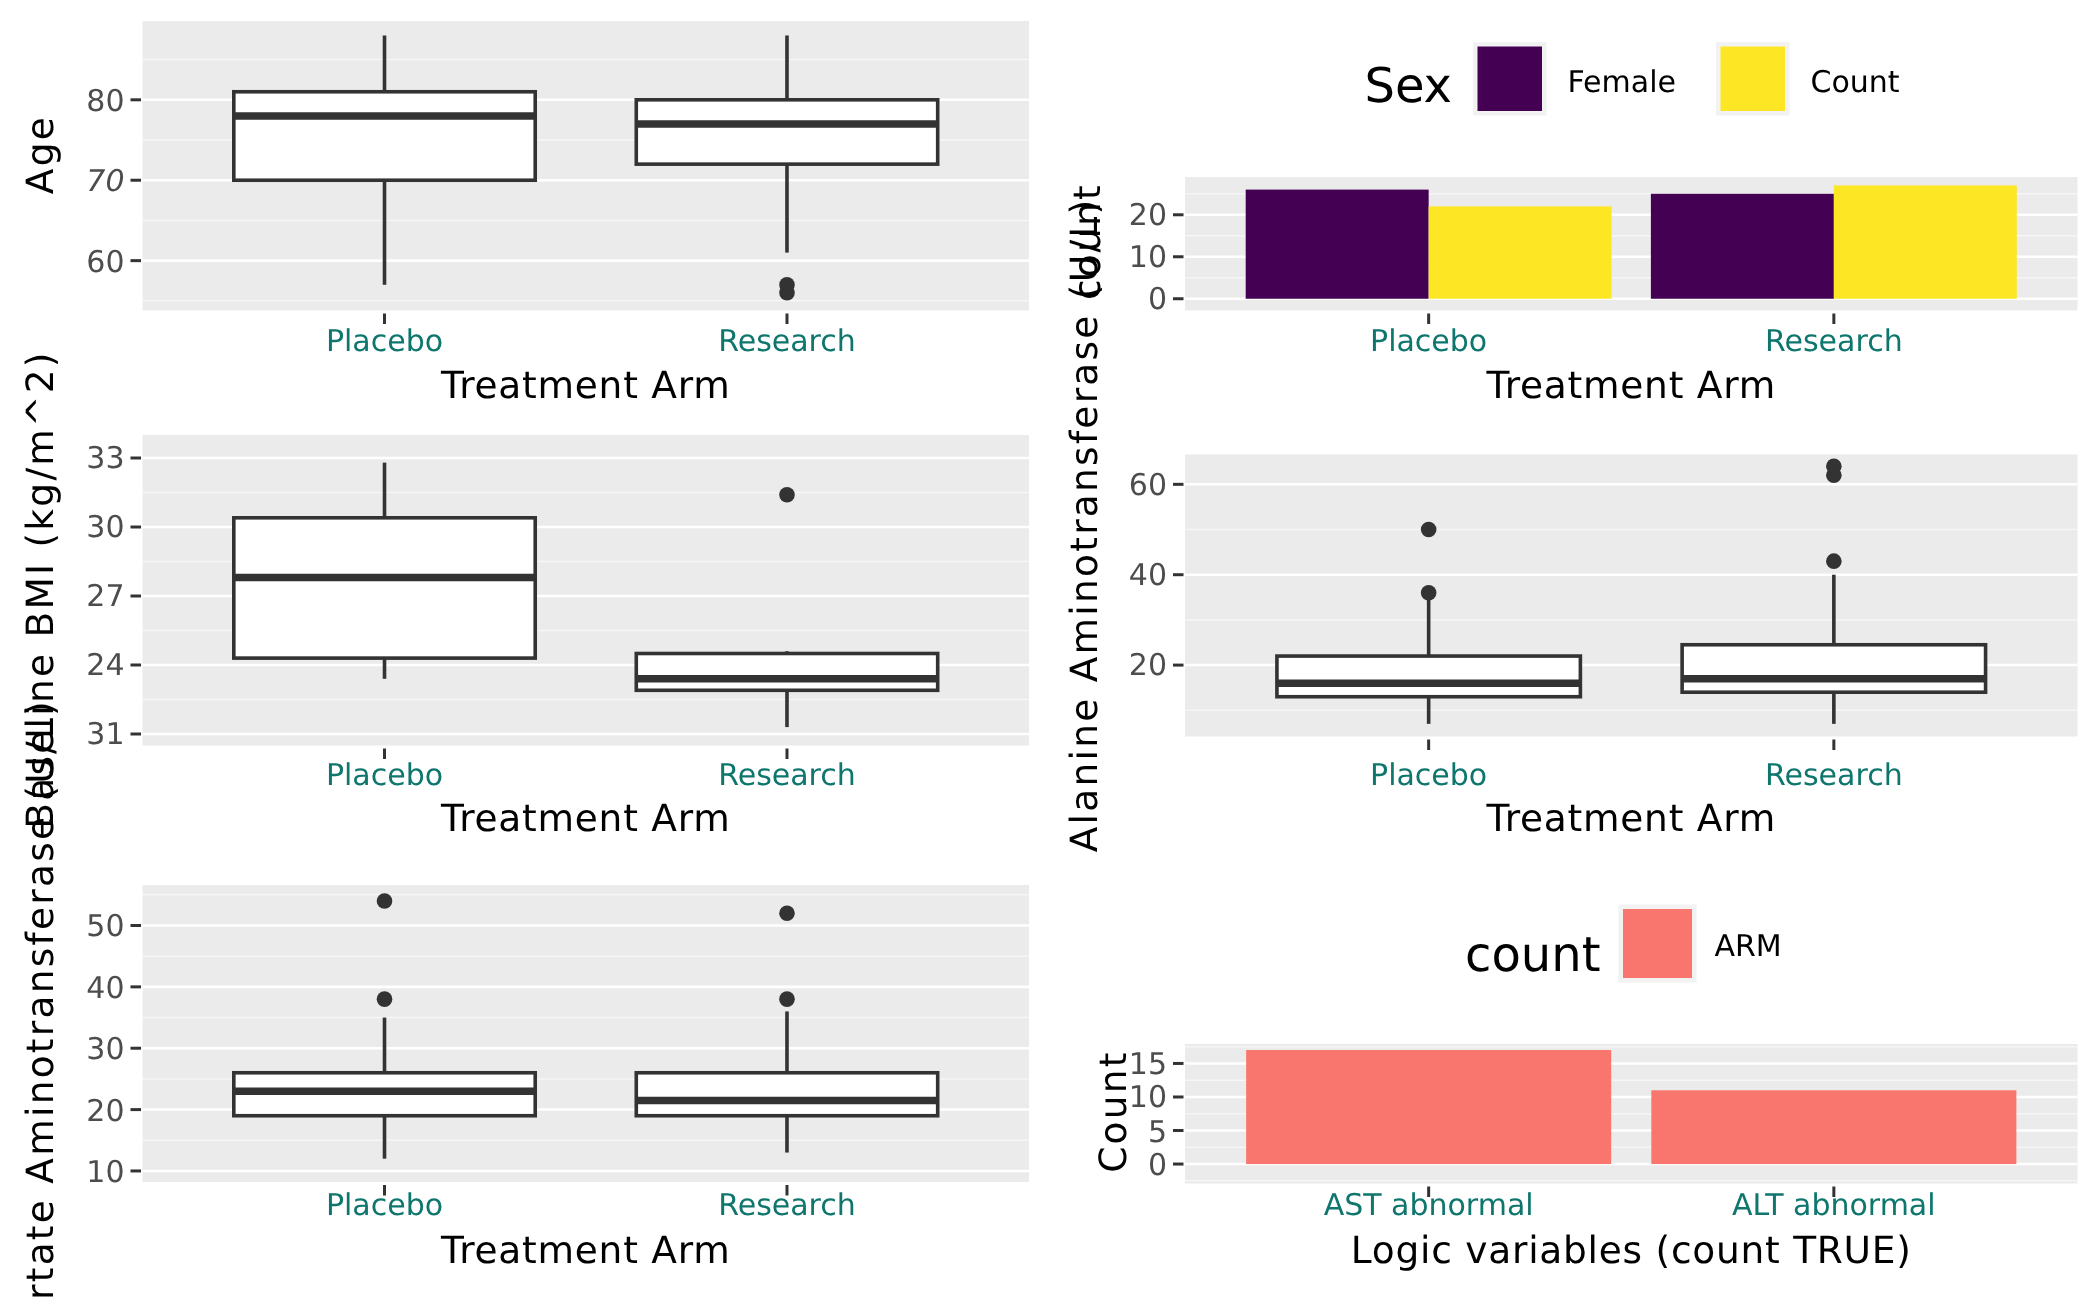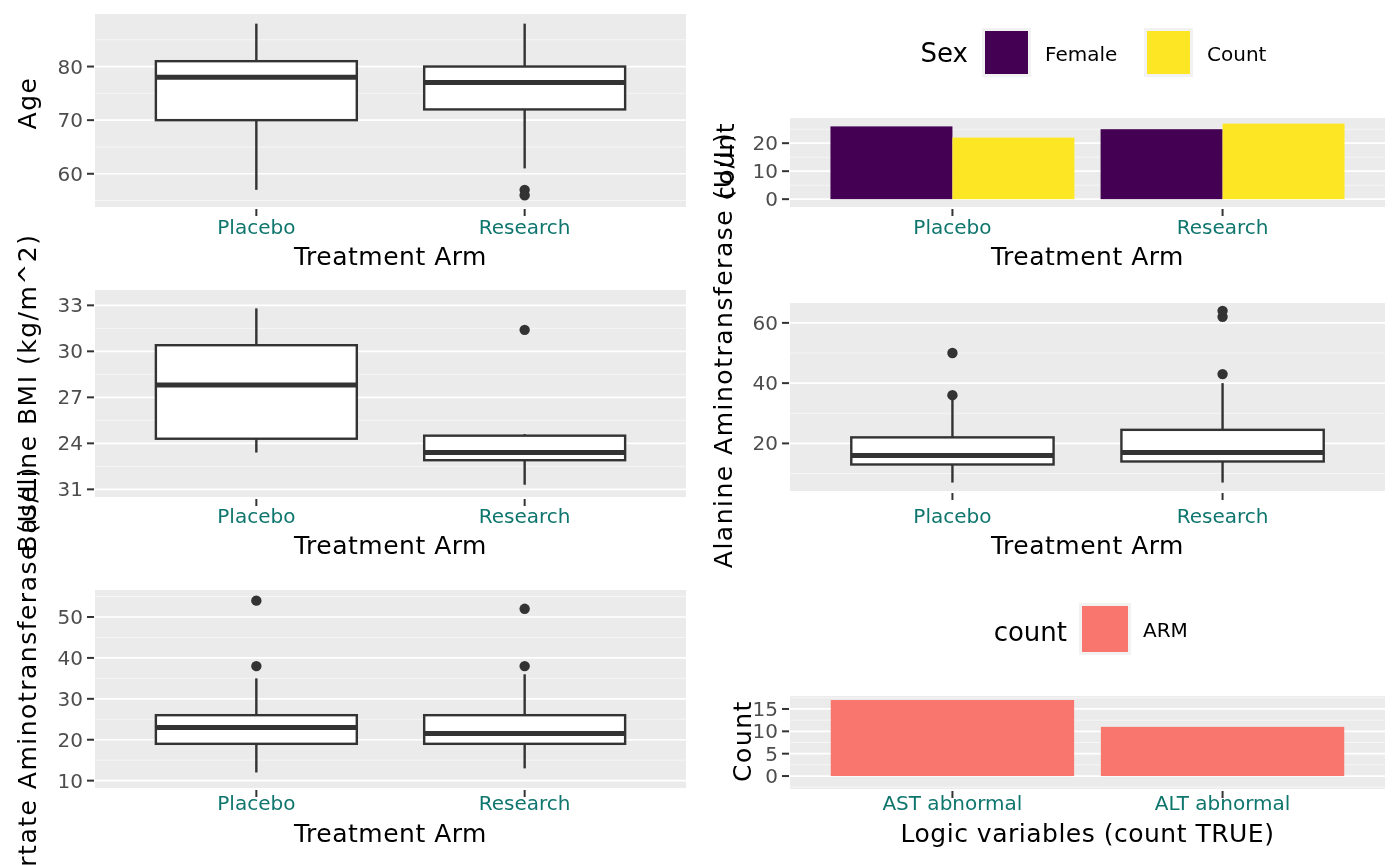--- a/index.html
+++ b/index.html
@@ -5,21 +5,21 @@
   html,body{margin:0;padding:0;}
   #fig{position:relative;width:1400px;height:865px;background:#ffffff;overflow:hidden;
        font-family:"DejaVu Sans","Liberation Sans",sans-serif;}
   #plots{position:absolute;left:0;top:0;}
   .ytitle{position:absolute;white-space:nowrap;font-size:25px;color:#000;
           transform:translate(-50%,-50%) rotate(-90deg);letter-spacing:1.5px;}
   .xtitle{position:absolute;font-size:25px;color:#000;text-align:center;letter-spacing:0.5px;}
   .ytick{position:absolute;font-size:20px;color:#4D4D4D;text-align:right;width:70px;line-height:24px;}
   .cat{position:absolute;font-size:20px;color:#0f766e;text-align:center;width:240px;
        transform:translateX(-50%);line-height:24px;}
-  .legend-title{position:absolute;font-size:26px;color:#000;text-align:right;}
+  .legend-title{position:absolute;font-size:32px;color:#000;text-align:right;}
   .legend-label{position:absolute;font-size:20px;color:#000;text-align:center;}
   .swatch{position:absolute;box-shadow:0 0 0 3px #F2F2F2;}
 </style>
 </head>
 <body>
 
 <div id="fig">
   <svg id="plots" width="1400" height="865">
       <rect x="95" y="14" width="591" height="193" fill="#EBEBEB"></rect>
       <line x1="95" x2="686" y1="200.56666666666666" y2="200.56666666666666" stroke="#FFFFFF" stroke-width="1" stroke-opacity="0.55"></line>
@@ -178,21 +178,21 @@
   <div class="legend-title" style="left:868px;top:38px;width:100px">Sex</div>
   <div class="swatch" style="left: 985px; top: 31px; width: 43px; height: 43px; background: rgb(68, 1, 84);"></div>
   <div class="legend-label" style="left:1045px;top:42px">Female</div>
   <div class="swatch" style="left: 1147px; top: 31px; width: 43px; height: 43px; background: rgb(253, 231, 37);"></div>
   <div class="legend-label" style="left:1207px;top:42px">Count</div>
 
   <div class="legend-title" style="left:947px;top:617px;width:120px">count</div>
   <div class="swatch" style="left: 1082px; top: 606px; width: 46px; height: 46px; background: rgb(248, 118, 109);"></div>
   <div class="legend-label" style="left:1143px;top:618px">ARM</div>
 <div class="ytick" style="left: 13px; top: 161.761px;">60</div>
-    <div class="ytick" style="left: 13px; top: 108.15px;">70</div>
+    <div class="ytick" style="left: 13px; top: 108.15px; font-style: italic;">70</div>
     <div class="ytick" style="left: 13px; top: 54.5389px;">80</div>
     <div class="cat" style="left: 256.343px; top: 215px;">Placebo</div>
     <div class="cat" style="left: 524.657px; top: 215px;">Research</div>
     <div class="ytick" style="left: 708px; top: 187.164px;">0</div>
     <div class="ytick" style="left: 708px; top: 159.176px;">10</div>
     <div class="ytick" style="left: 708px; top: 131.189px;">20</div>
     <div class="cat" style="left: 952.435px; top: 215px;">Placebo</div>
     <div class="cat" style="left: 1222.57px; top: 215px;">Research</div>
     <div class="ytick" style="left: 13px; top: 477.333px;">31</div>
     <div class="ytick" style="left: 13px; top: 431.333px;">24</div>

